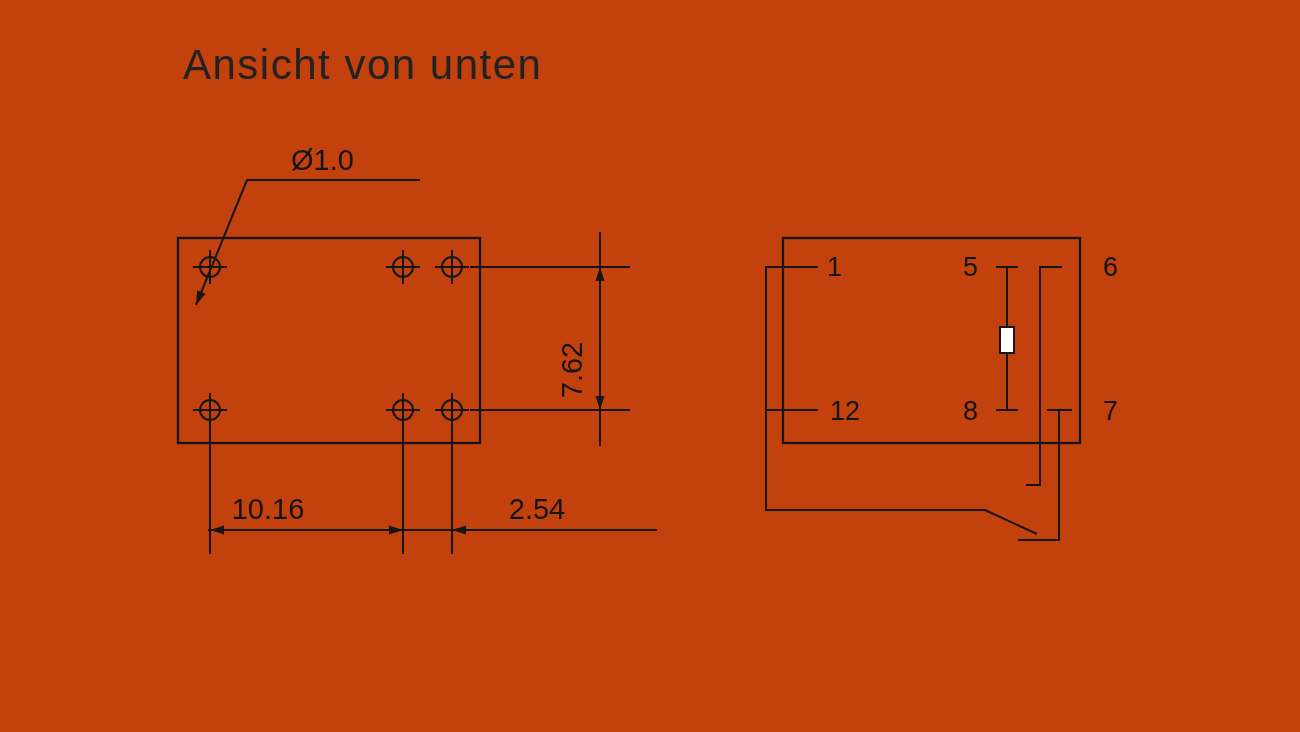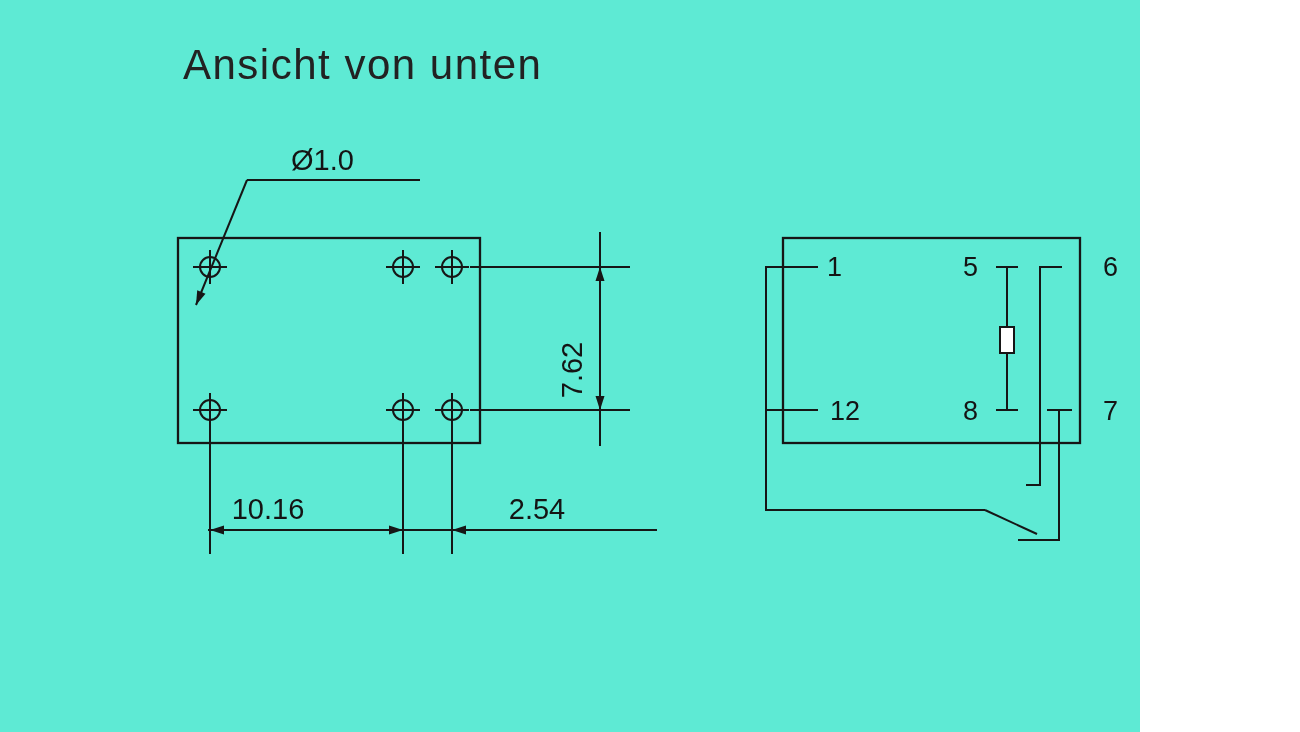--- a/index.html
+++ b/index.html
@@ -1,20 +1,20 @@
 <!DOCTYPE html>
 <html><head>
 <meta charset="utf-8">
 <style>
   html, body { margin: 0; padding: 0; background: #ffffff; }
   .canvas {
     position: relative;
-    width: 1140px;
+    width: 1300px;
     height: 732px;
-    background: #5eead4;
+    background: #c2410c;
     overflow: hidden;
     font-family: "Liberation Sans", sans-serif;
   }
   svg { display: block; }
   .ink-line { stroke: #161616; stroke-width: 2; fill: none; stroke-linecap: butt; }
   .ink-line-heavy { stroke: #161616; stroke-width: 2.3; fill: none; }
   .arrow { fill: #161616; stroke: none; }
   .title-text {
     font-family: "Liberation Sans", sans-serif;
     font-size: 42px;

